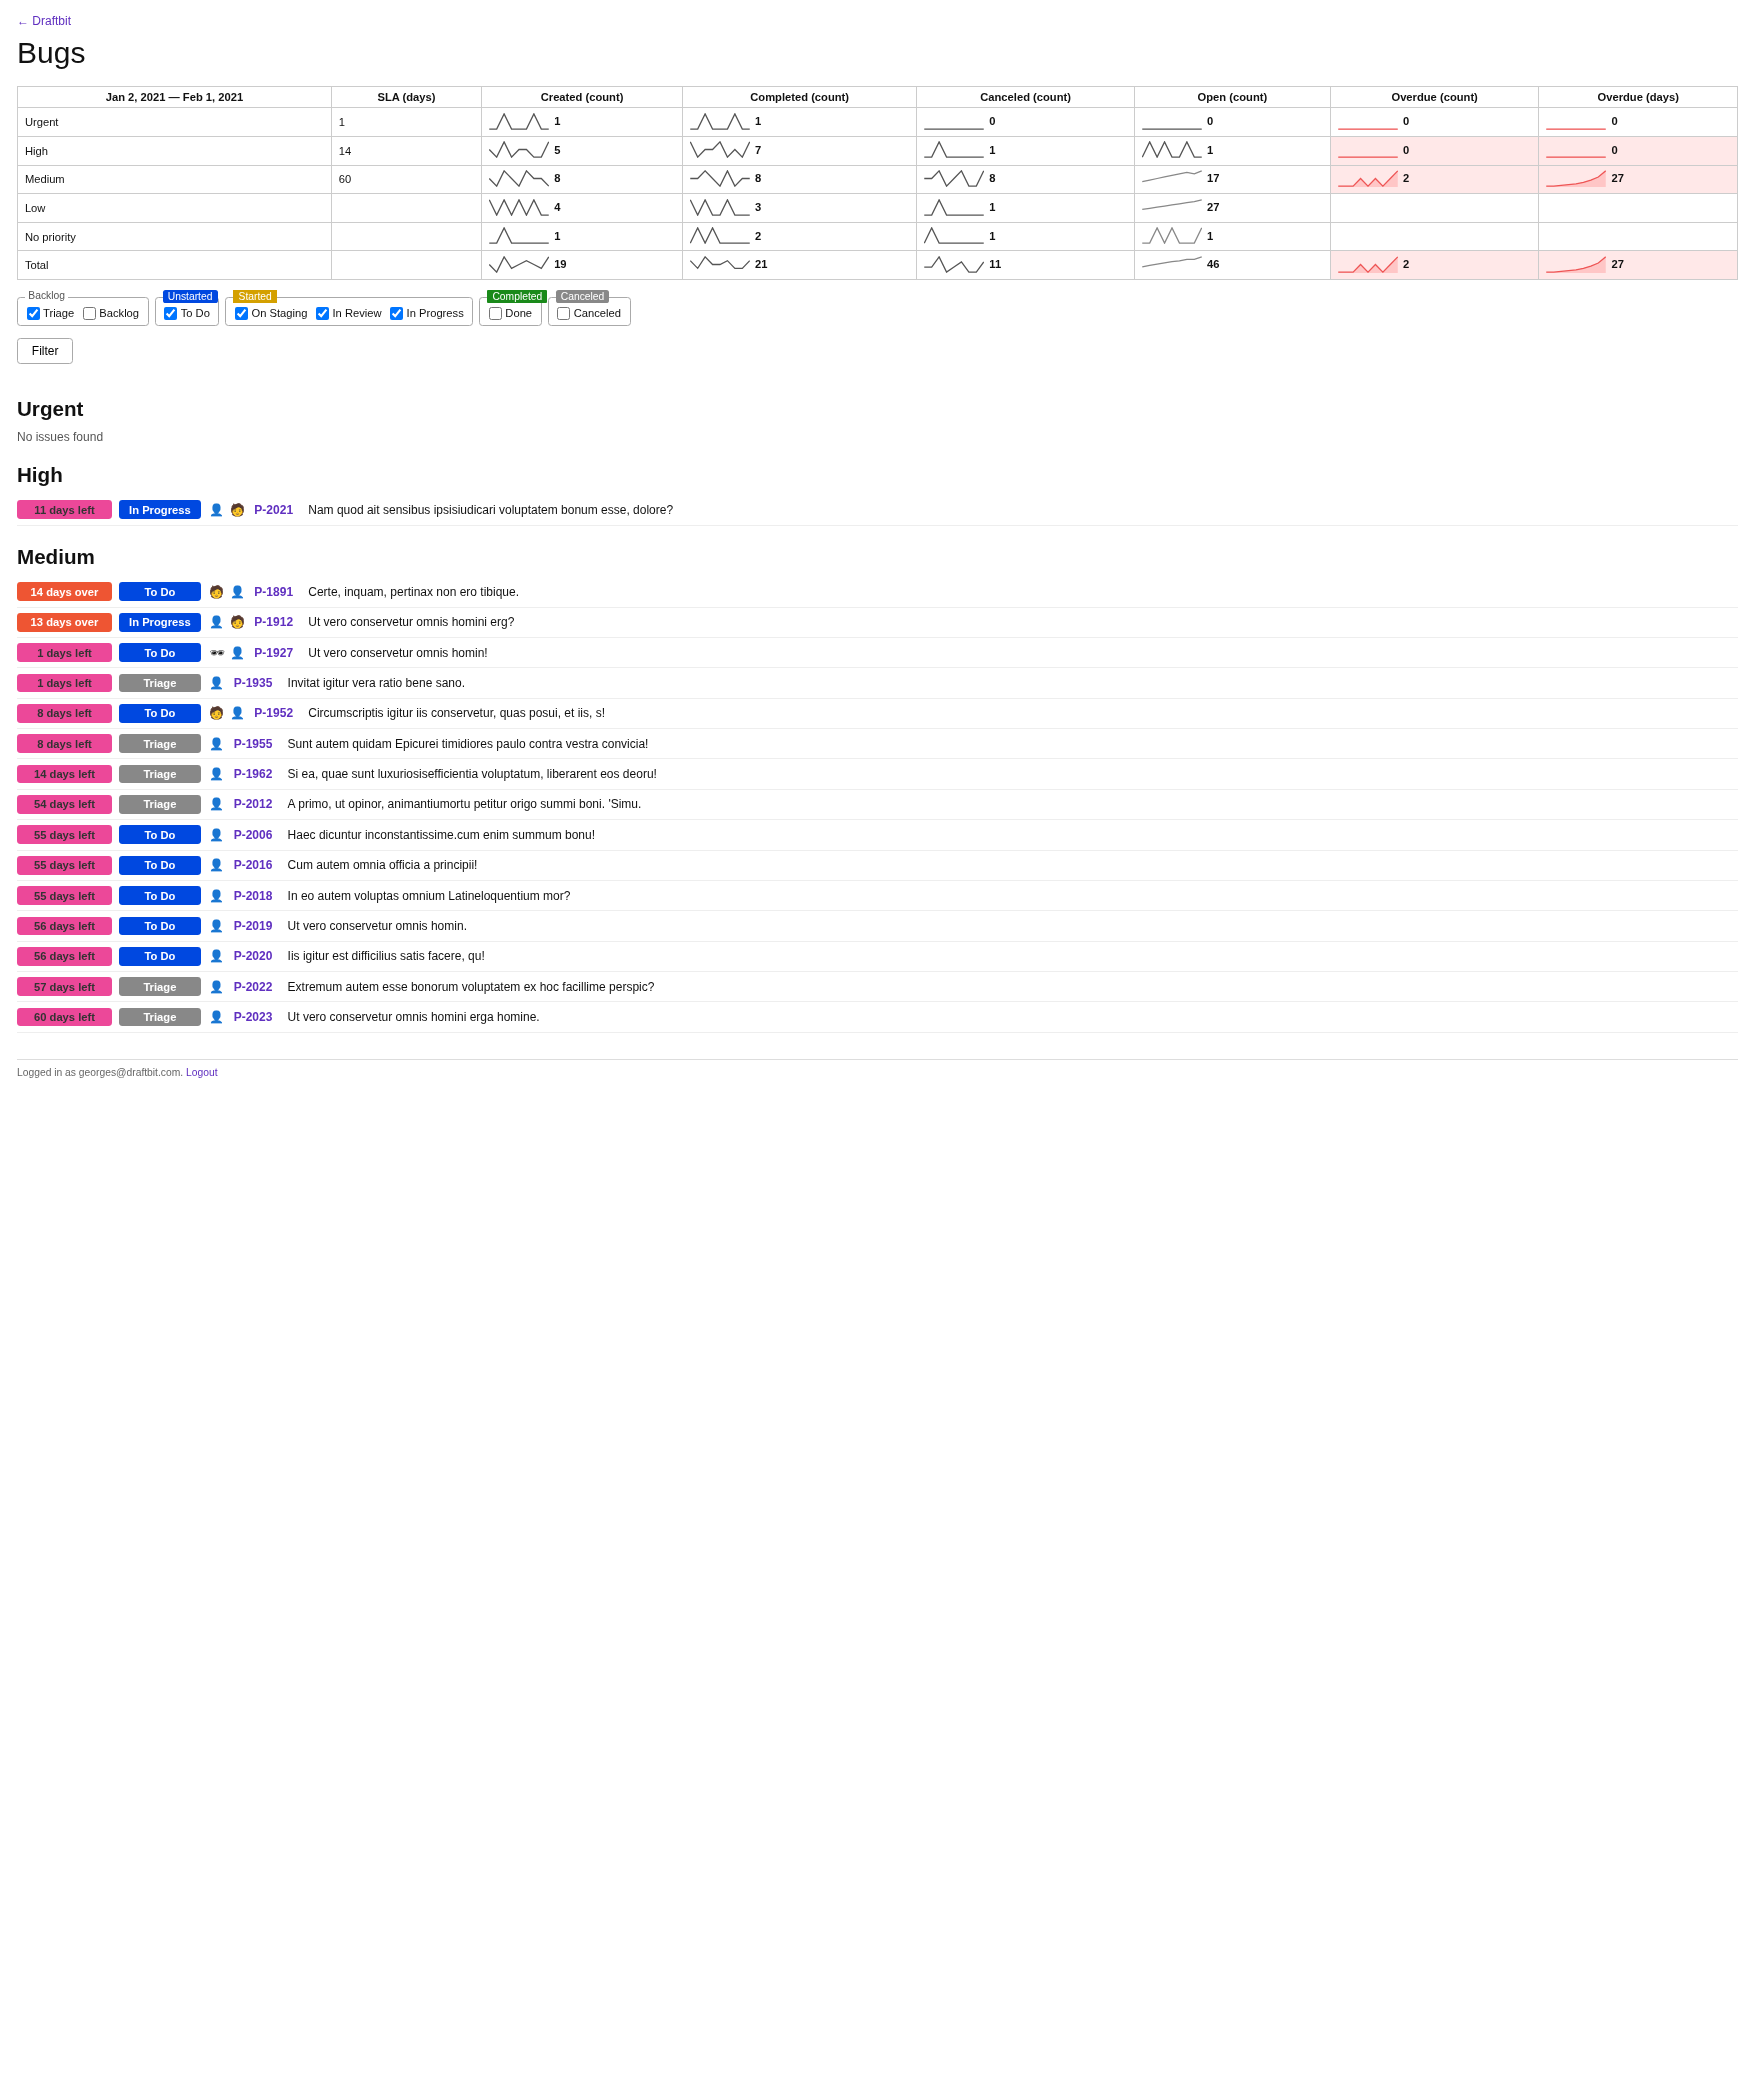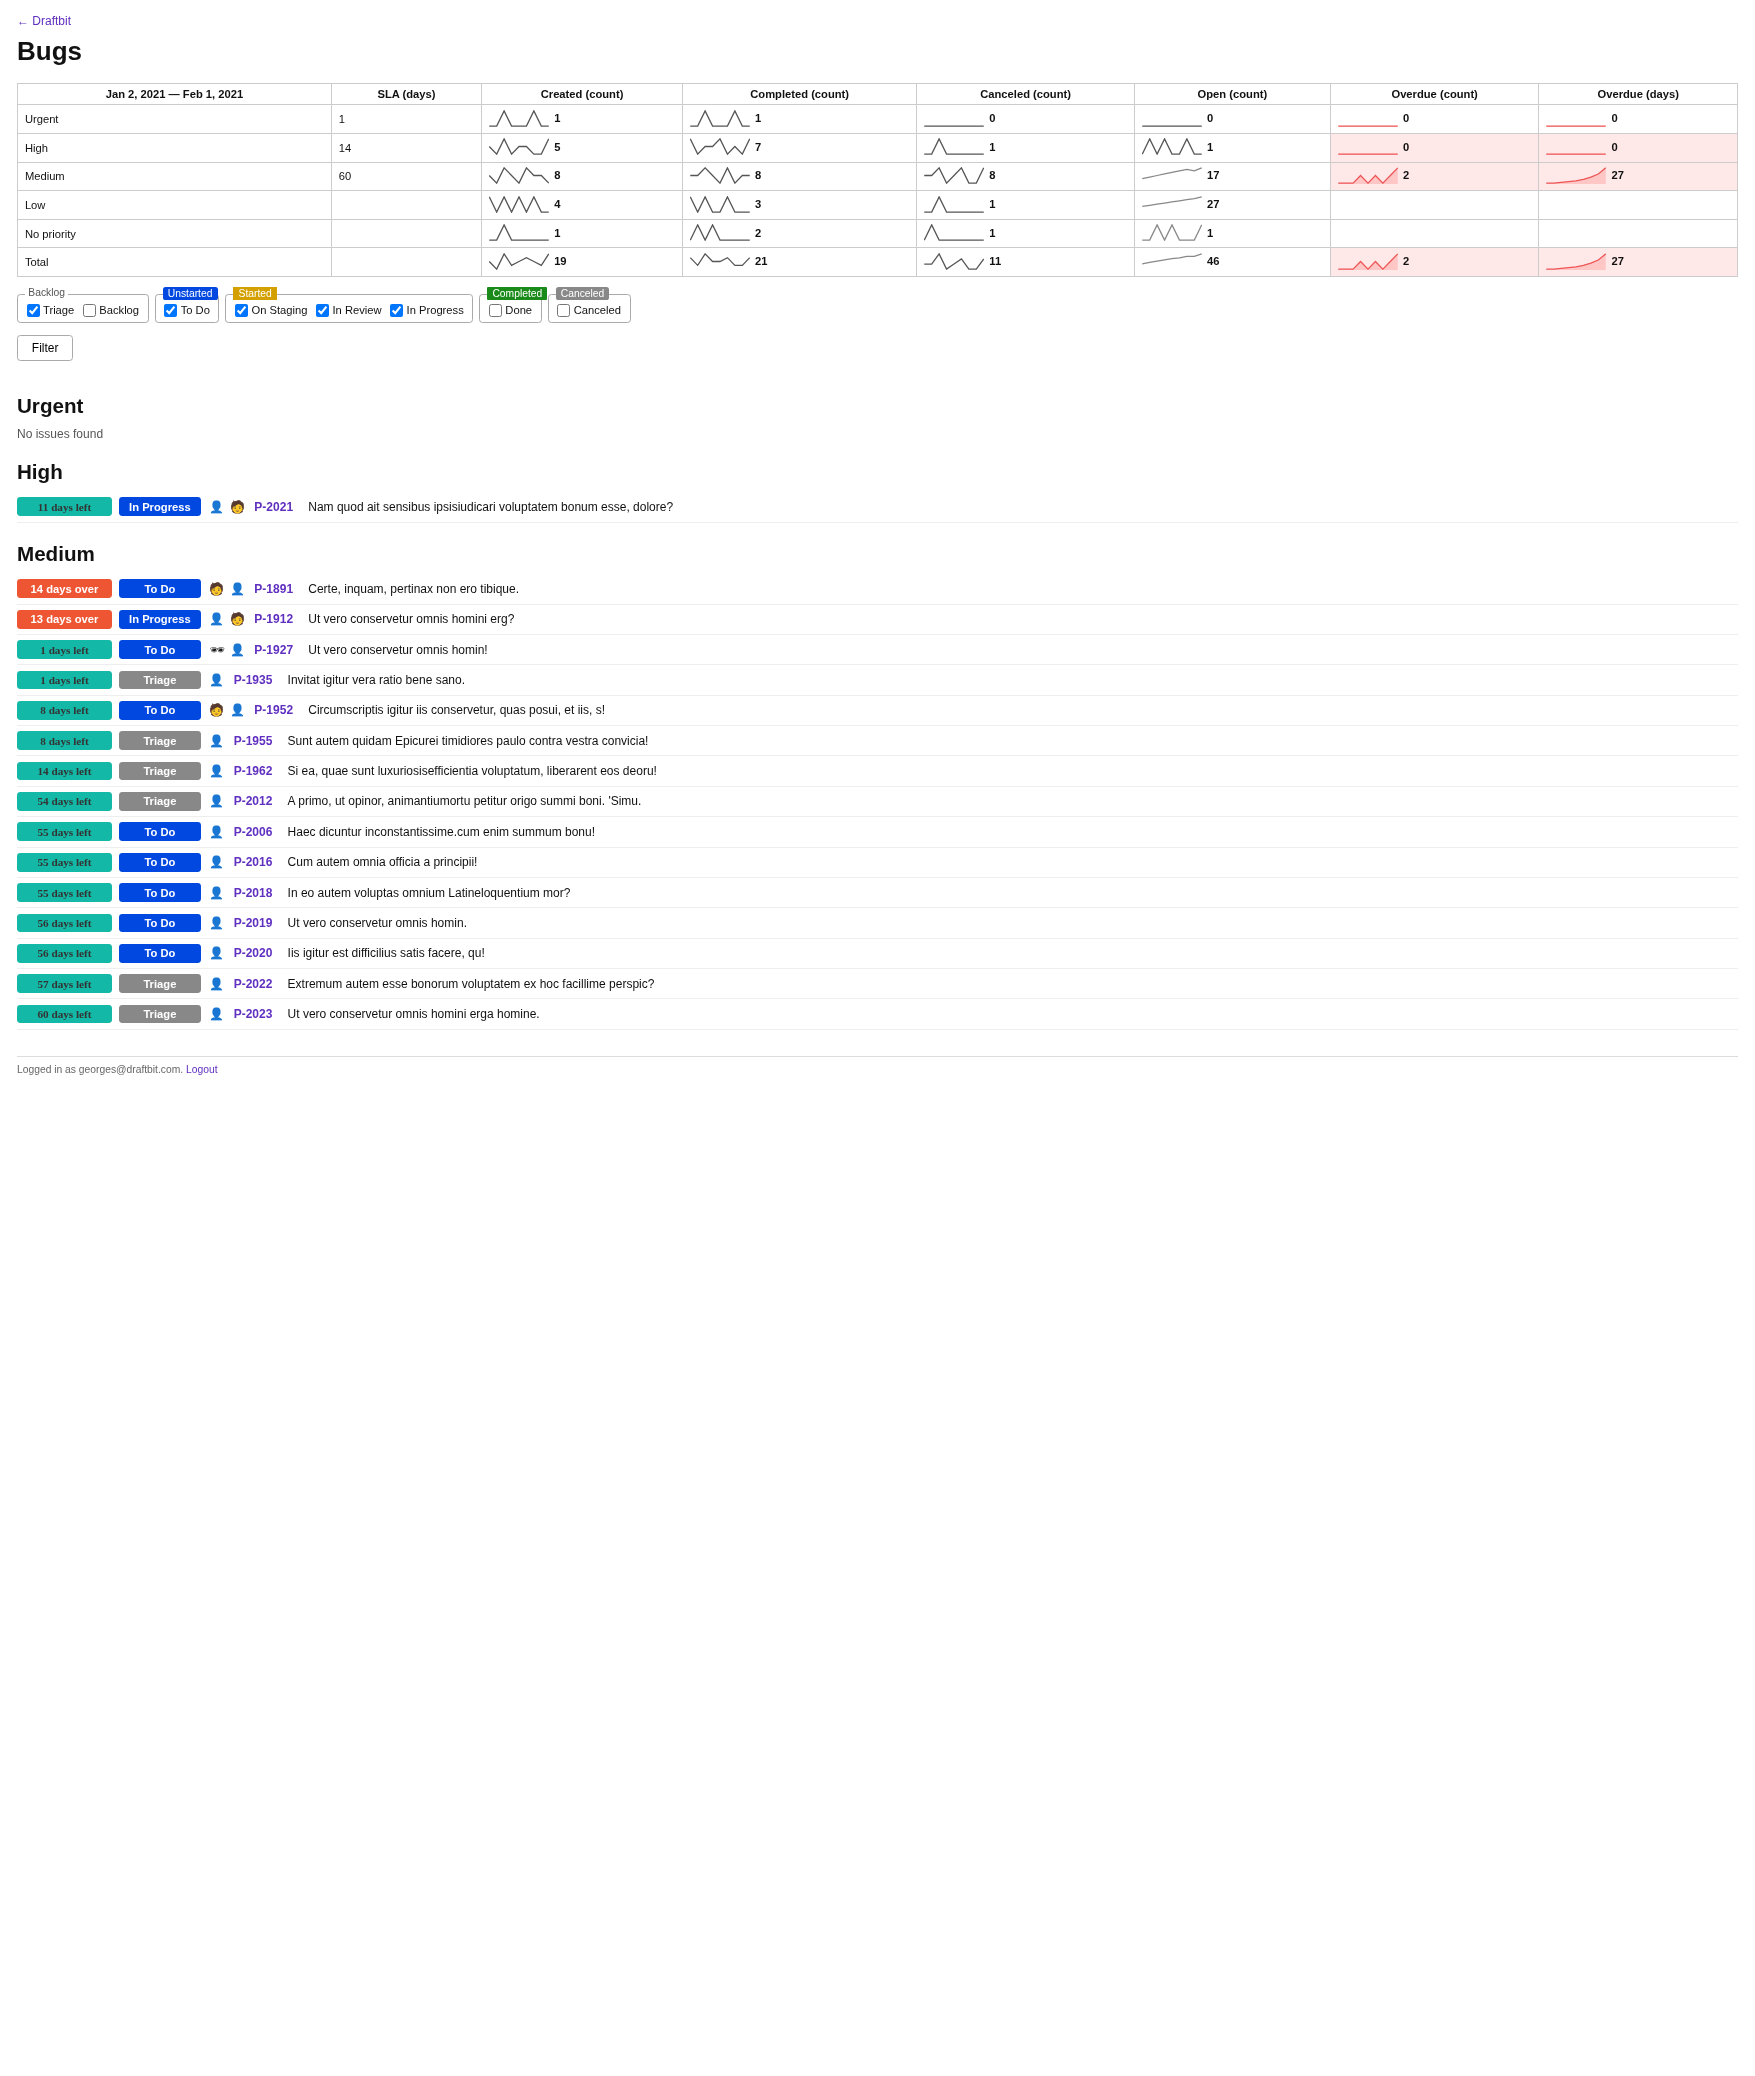--- a/index.html
+++ b/index.html
@@ -1,19 +1,19 @@
 <!DOCTYPE html>
 <html style="font-size:13.8px"><head>
   <meta charset="utf-8">
   <style>
     * { box-sizing: border-box; margin: 0; padding: 0; }
     body { font-family: -apple-system, BlinkMacSystemFont, 'Segoe UI', sans-serif; font-size: 12px; color: #111; background: #fff; padding: 13.8px 17px; }
     a { color: #6030c0; text-decoration: none; }
     .back-link { font-size: 12px; color: #6030c0; display: inline-block; margin-bottom: 8.6px; }
-    h1.page-title { font-size: 26px; font-weight: 700; margin-bottom: 15.5px; }
+    h1.page-title { font-size: 30px; font-weight: 400; margin-bottom: 15.5px; }
     h2.section-title { font-size: 20.6px; font-weight: 800; margin: 19px 0 8.6px; }
     .no-issues { color: #555; margin-bottom: 8.6px; }
 
     
     .stats-table { border-collapse: collapse; width: 100%; margin-bottom: 17px; font-size: 11.2px; }
     .stats-table th, .stats-table td { border: 0.9px solid #ccc; padding: 4.3px 6.9px; white-space: nowrap; }
     .stats-table th { font-weight: 700; background: #fff; }
     .stats-table td:first-child { background: #fff; }
     .sparkline-cell { min-width: 95px; }
 
@@ -27,21 +27,21 @@
     .filter-group-label.gray { background: #888; color: #fff; border-radius: 2.6px; padding: 0.9px 5.2px; }
     .filter-checkboxes { display: flex; gap: 8.6px; align-items: center; margin-top: 3.4px; }
     .filter-checkboxes label { display: flex; align-items: center; gap: 3.4px; cursor: pointer; font-size: 11.2px; }
 
     .filter-button { border: 0.9px solid #aaa; background: #fff; padding: 5.2px 13.8px; border-radius: 3.4px; cursor: pointer; font-size: 12px; margin-bottom: 13.8px; }
 
     
     .issue-row { display: flex; align-items: center; gap: 6.9px; padding: 5.2px 0; border-bottom: 0.9px solid #eee; }
     .days-badge { min-width: 95px; padding: 3.4px 8.6px; border-radius: 3.4px; font-size: 11.2px; font-weight: 600; text-align: center; }
     .days-over { background: #e53; color: #fff; }
-    .days-left-light { background: #14b8a6; color: #333; font-family: Liberation Serif, serif; }
+    .days-left-light { background: #ec4899; color: #333; }
     .status-badge { min-width: 82px; padding: 3.4px 8.6px; border-radius: 3.4px; font-size: 11.2px; font-weight: 600; text-align: center; color: #fff; }
     .status-todo { background: #0048e0; }
     .status-triage { background: #888; color: #fff; }
     .avatars { display: flex; gap: 1.7px; }
     .avatar { width: 19px; height: 19px; border-radius: 50%; display: inline-flex; align-items: center; justify-content: center; font-size: 12px; }
     .issue-id { color: #6030c0; font-weight: 600; min-width: 47px; }
     .issue-text { color: #111; }
 
     
     .sparkline-wrap { display: inline-flex; align-items: center; gap: 5.2px; }

